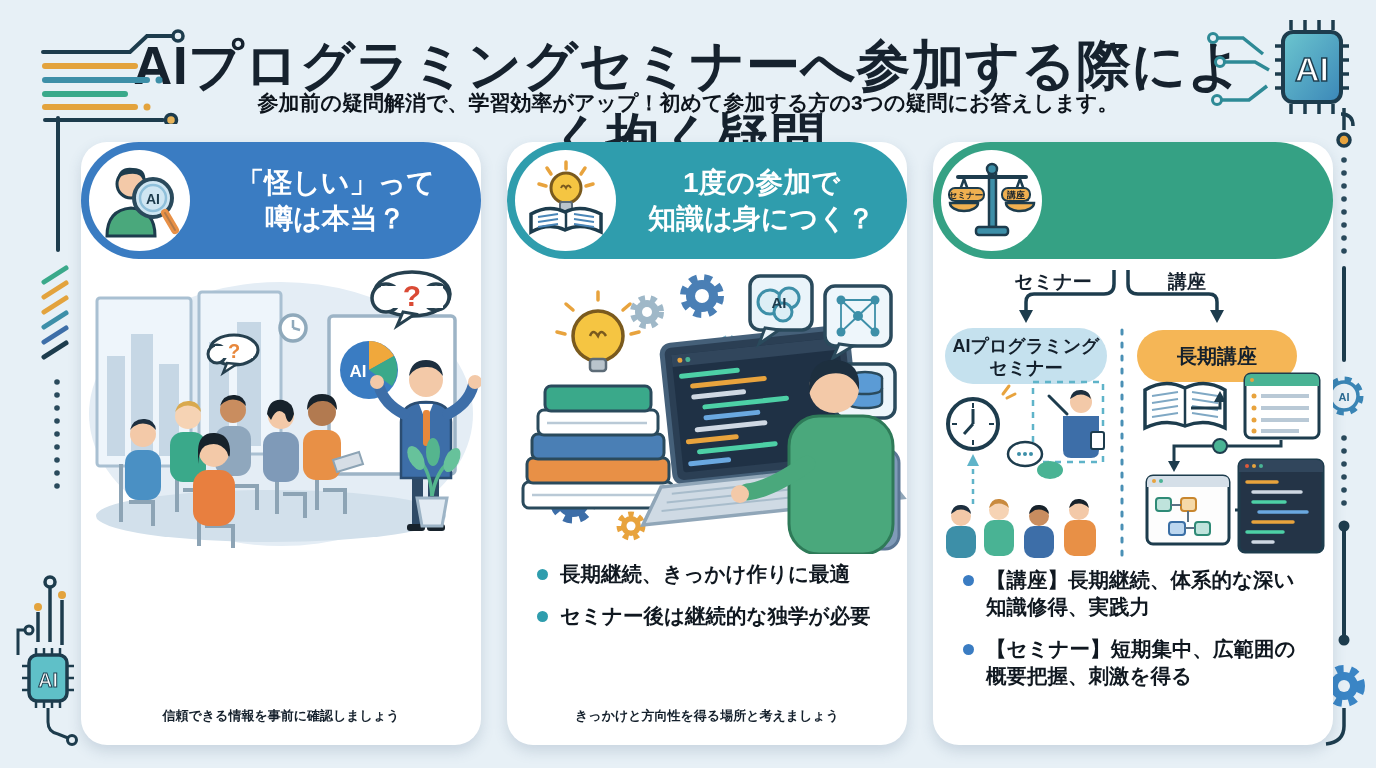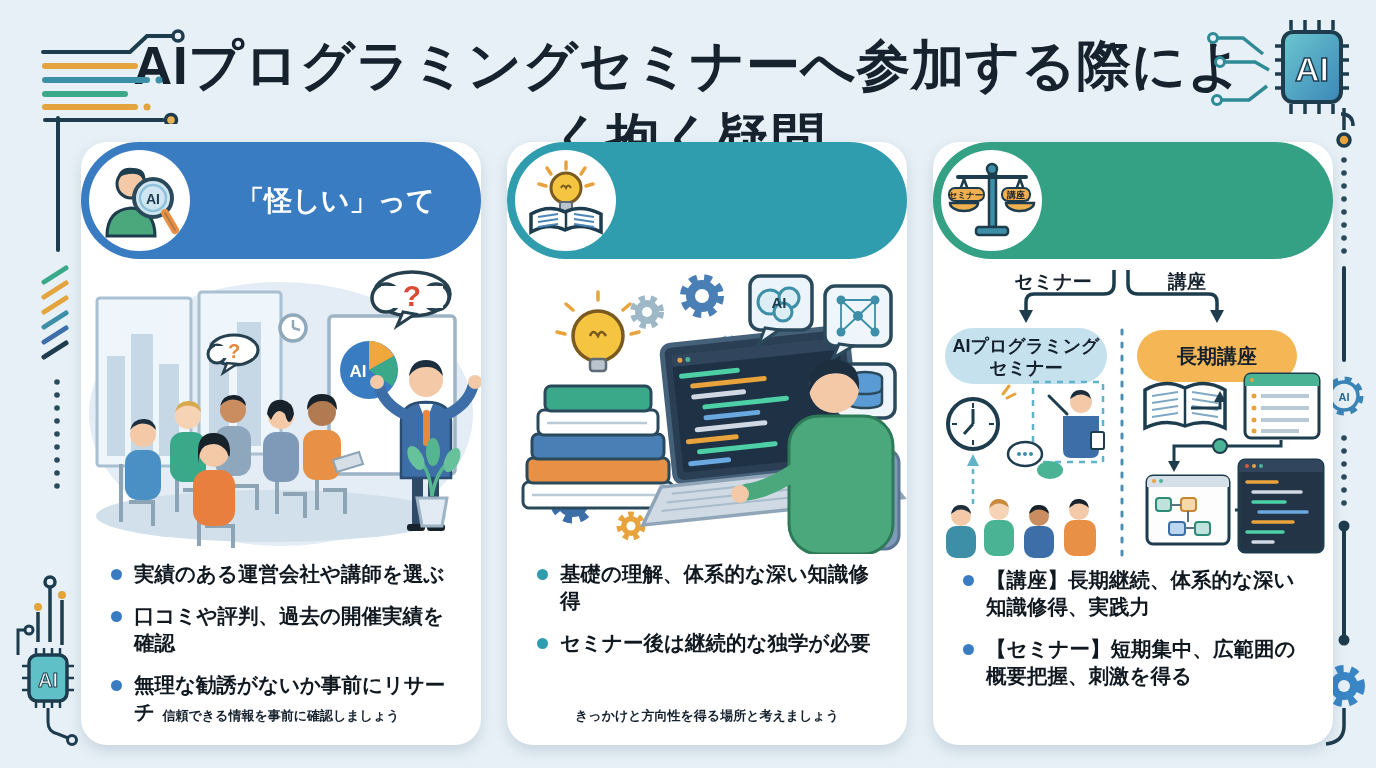--- a/index.html
+++ b/index.html
@@ -33,20 +33,21 @@
   .card-footer{ position:absolute; bottom:20px; left:10px; right:10px; text-align:center;
          font-size:13px; font-weight:700; color:#14202c; }
   svg text{ font-family:"Liberation Sans","DejaVu Sans",sans-serif; }
 </style>
 </head>
 <body>
 
 <div class="page">
 
   <h1 class="title">AIプログラミングセミナーへ参加する際によく抱く疑問</h1>
+  <p class="subtitle">参加前の疑問解消で、学習効率がアップ！初めて参加する方の3つの疑問にお答えします。</p>
 
   <svg class="deco" style="left:35px;top:24px" width="150" height="100" viewBox="0 0 150 100">
     <path d="M8,28 H95 L112,12 H138" fill="none" stroke="#1d3c4d" stroke-width="4" stroke-linecap="round"></path>
     <circle cx="143" cy="12" r="5" fill="#e7f0f6" stroke="#1d3c4d" stroke-width="3.5"></circle>
     <line x1="10" y1="42" x2="100" y2="42" stroke="#e3a33d" stroke-width="6" stroke-linecap="round"></line>
     <line x1="10" y1="56" x2="112" y2="56" stroke="#3d8fa8" stroke-width="6" stroke-linecap="round"></line>
     <circle cx="124" cy="56" r="3.5" fill="#3d8fa8"></circle>
     <line x1="10" y1="70" x2="90" y2="70" stroke="#3aa98a" stroke-width="6" stroke-linecap="round"></line>
     <line x1="10" y1="83" x2="100" y2="83" stroke="#e3a33d" stroke-width="6" stroke-linecap="round"></line>
     <circle cx="112" cy="83" r="3.5" fill="#e3a33d"></circle>
@@ -192,20 +193,21 @@
             <path d="M10,78 Q10,52 34,50 Q58,52 58,78 Z" fill="#4aa87c" stroke="#1d3c4d" stroke-width="3"></path>
             <circle cx="56" cy="40" r="19" fill="#cfe6f2" stroke="#2a4a5c" stroke-width="4"></circle>
             <circle cx="56" cy="40" r="13" fill="none" stroke="#8fc0da" stroke-width="2.5"></circle>
             <text x="56" y="46" text-anchor="middle" font-size="14" font-weight="800" fill="#1d3c4d">AI</text>
             <line x1="68" y1="55" x2="78" y2="72" stroke="#e89046" stroke-width="8" stroke-linecap="round"></line>
             <line x1="68" y1="55" x2="78" y2="72" stroke="#1d3c4d" stroke-width="2" stroke-linecap="round" opacity="0.25"></line>
           </svg>
         </div>
         <div class="head-title">
           <div>「怪しい」って</div>
+          <div>噂は本当？</div>
         </div>
       </div>
 
       <svg class="illu" viewBox="0 0 400 290">
         <ellipse cx="200" cy="150" rx="192" ry="132" fill="#e4edf5"></ellipse>
         <ellipse cx="190" cy="252" rx="175" ry="26" fill="#d2e0eb"></ellipse>
         <rect x="16" y="34" width="94" height="168" rx="3" fill="#eef5fb" stroke="#a9c0d2" stroke-width="3"></rect>
         <rect x="26" y="92" width="18" height="100" fill="#c6d7e5"></rect>
         <rect x="50" y="70" width="22" height="122" fill="#c6d7e5"></rect>
         <rect x="78" y="100" width="20" height="92" fill="#c6d7e5"></rect>
@@ -286,34 +288,20 @@
           <rect x="222" y="166" width="38" height="50" rx="13" fill="#e89046"></rect>
           <circle cx="241" cy="148" r="14" fill="#b27a50"></circle>
           <path d="M226,146 Q226,130 241,130 Q256,130 256,146 Q250,136 241,137 Q232,137 226,146 Z" fill="#17222b"></path>
           <path d="M252,196 l26,-8 l4,12 l-26,8 Z" fill="#d6dee6" stroke="#8da4b5" stroke-width="2"></path>
           <rect x="112" y="206" width="42" height="56" rx="15" fill="#e87f3f"></rect>
           <circle cx="133" cy="188" r="15" fill="#f3c9a8"></circle>
           <path d="M117,186 Q118,168 134,169 Q148,170 149,186 Q149,198 146,188 Q138,176 124,182 Q118,186 117,200 Z" fill="#17222b"></path>
         </g>
       </svg>
 
-      <div class="bullets">
-        <div class="bullet">
-            <span class="dot"></span>
-            <span>実績のある運営会社や講師を選ぶ</span>
-          </div>
-        <div class="bullet">
-            <span class="dot"></span>
-            <span>口コミや評判、過去の開催実績を確認</span>
-          </div>
-        <div class="bullet">
-            <span class="dot"></span>
-            <span>無理な勧誘がないか事前にリサーチ</span>
-          </div>
-      </div>
       <div class="card-footer">信頼できる情報を事前に確認しましょう</div>
     </div>
 
     <div class="card c2">
       <div class="card-header">
         <div class="icon-circle">
           <svg width="86" height="86" viewBox="0 0 86 86">
             <g stroke="#e8a33d" stroke-width="3.5" stroke-linecap="round">
               <line x1="43" y1="4" x2="43" y2="11"></line>
                 <line x1="24" y1="10" x2="28" y2="16"></line>
@@ -330,20 +318,22 @@
               <line x1="15" y1="59" x2="35" y2="56"></line>
                 <line x1="15" y1="64" x2="35" y2="61"></line>
               <line x1="15" y1="69" x2="35" y2="66"></line>
               <line x1="51" y1="56" x2="71" y2="59"></line>
                 <line x1="51" y1="61" x2="71" y2="64"></line>
               <line x1="51" y1="66" x2="71" y2="69"></line>
             </g>
           </svg>
         </div>
         <div class="head-title">
+          <div>1度の参加で</div>
+          <div>知識は身につく？</div>
         </div>
       </div>
 
       <svg class="illu" viewBox="0 0 400 290">
         <g>
           <g transform="translate(140,48)">
               <circle r="13" fill="none" stroke="#9fb8c8" stroke-width="8" stroke-dasharray="5.5 5.2"></circle>
               <circle r="12" fill="#9fb8c8"></circle>
               <circle r="5" fill="#ffffff"></circle>
             </g>
@@ -459,21 +449,21 @@
           <path d="M300,200 Q262,226 240,228" fill="none" stroke="#4aa87c" stroke-width="17" stroke-linecap="round"></path>
           <circle cx="233" cy="230" r="9" fill="#f3c9a8"></circle>
           <circle cx="327" cy="124" r="25" fill="#f3c9a8"></circle>
           <path d="M302,122 Q304,94 330,96 Q354,98 352,126 Q344,106 322,110 Q308,113 302,130 Z" fill="#1d2f3f"></path>
         </g>
       </svg>
 
       <div class="bullets">
         <div class="bullet">
             <span class="dot"></span>
-            <span>基礎の理解、体系的な深い知識修得</span>
+            <span>長期継続、きっかけ作りに最適</span>
           </div>
         <div class="bullet">
             <span class="dot"></span>
             <span>セミナー後は継続的な独学が必要</span>
           </div>
       </div>
       <div class="card-footer">きっかけと方向性を得る場所と考えましょう</div>
     </div>
 
     <div class="card c3">

